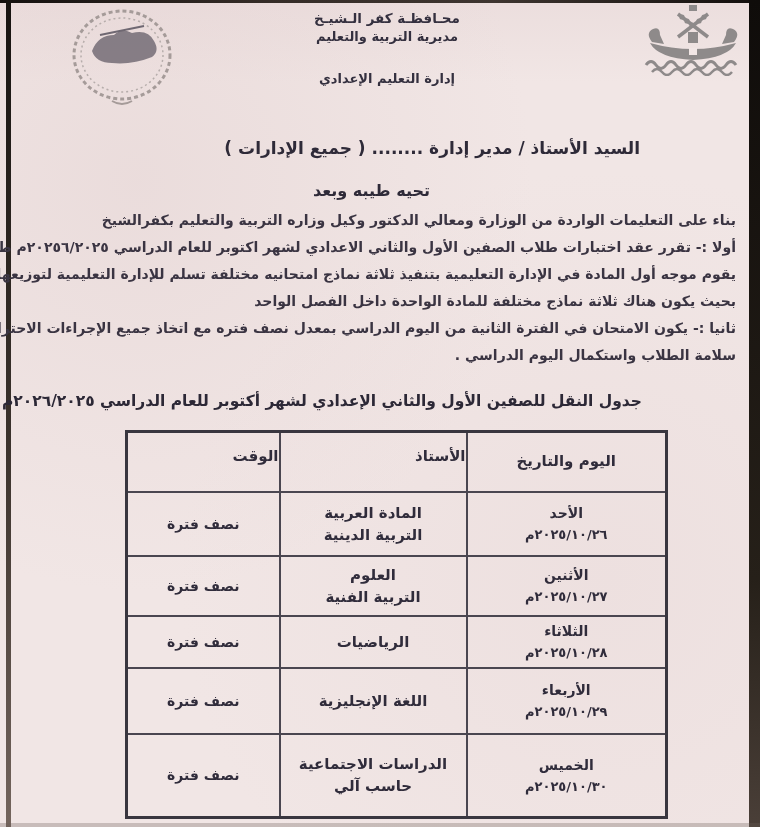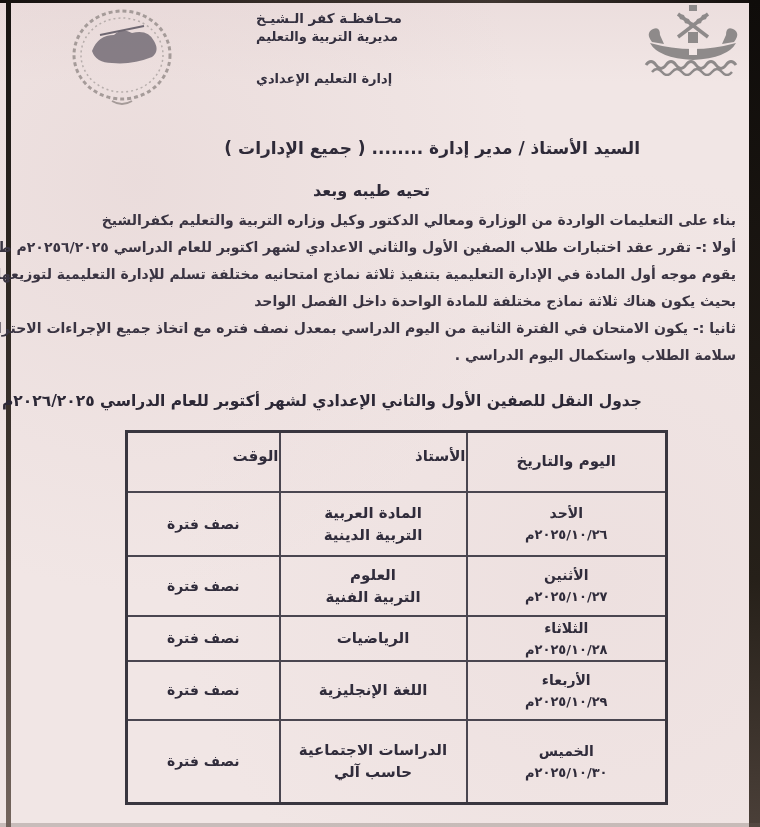--- a/index.html
+++ b/index.html
@@ -19,21 +19,21 @@
   .edge-left  { position:absolute; top:0; bottom:0; left:6px; width:5px;
                 background:linear-gradient(180deg,#171310,#3c332d 55%,#74655d); }
   .edge-right { position:absolute; top:0; bottom:0; right:0; width:11px;
                 background:linear-gradient(180deg,#0f0c0a,#262019 70%,#4a3f38); }
   .edge-bottom{ position:absolute; left:0; right:0; bottom:0; height:4px;
                 background:rgba(105,92,86,0.30); }
 
   
   .emblem-right { position:absolute; top:2px; right:12px; width:110px; height:74px; }
   .seal-left    { position:absolute; top:4px; left:56px; width:132px; height:106px; }
-  .header-text  { position:absolute; top:10px; left:256px; width:230px; text-align:left; color:#34303f; }
+  .header-text  { position:absolute; top:10px; left:272px; width:230px; text-align:center; color:#34303f; }
   .h-line1 { font-size:13.5px; font-weight:700; }
   .h-line2 { font-size:13px;   font-weight:700; margin-top:3px; }
   .h-line3 { font-size:13px;   font-weight:700; margin-top:27px; }
 
   
   .addressee { position:absolute; top:138px; right:120px; font-size:17px; font-weight:800;
                color:#2e2a38; white-space:nowrap; }
   .greeting  { position:absolute; top:181px; right:330px; font-size:16px; font-weight:800; color:#2e2a38; }
   .body-lines{ position:absolute; top:207px; right:24px; left:10px; text-align:right; color:#3a3442; }
   .body-line { height:27px; line-height:27px; font-size:14px; font-weight:700; white-space:nowrap; overflow:visible; }
@@ -42,21 +42,21 @@
 
   
   .schedule-table { position:absolute; top:430px; right:92px; border-collapse:collapse;
                     border:3px solid #39363f; }
   .schedule-table th, .schedule-table td {
     border:2px solid #4a4650; text-align:center; vertical-align:middle;
     color:#302c3b; padding:0;
   }
   .col-day { width:200px; } .col-sub { width:187px; } .col-time { width:153px; }
   .tr-h { height:60px; } .tr-0 { height:64px; } .tr-1 { height:60px; }
-  .tr-2 { height:45px; } .tr-3 { height:59px; } .tr-4 { height:84px; }
+  .tr-2 { height:52px; } .tr-3 { height:66px; } .tr-4 { height:84px; }
   th.th-day  { vertical-align:bottom; padding-bottom:21px; font-size:15px; font-weight:800; }
   th.th-mid  { font-size:15px; font-weight:800; padding-bottom:12px;text-align:right; }
   .day-name    { font-size:14px;  font-weight:800; }
   .day-date    { font-size:13px;  font-weight:700; margin-top:6px; }
   .subject-line{ font-size:15px;  font-weight:800; line-height:22px; }
   .time-label  { font-size:14px;  font-weight:800; }
 </style>
 </head>
 <body>
 

